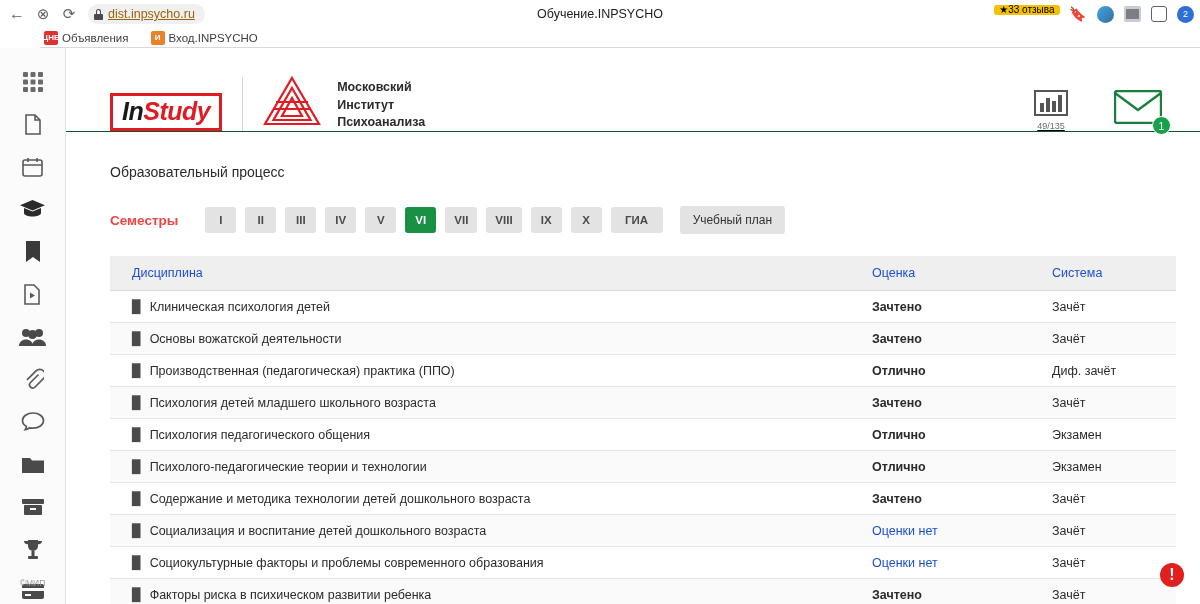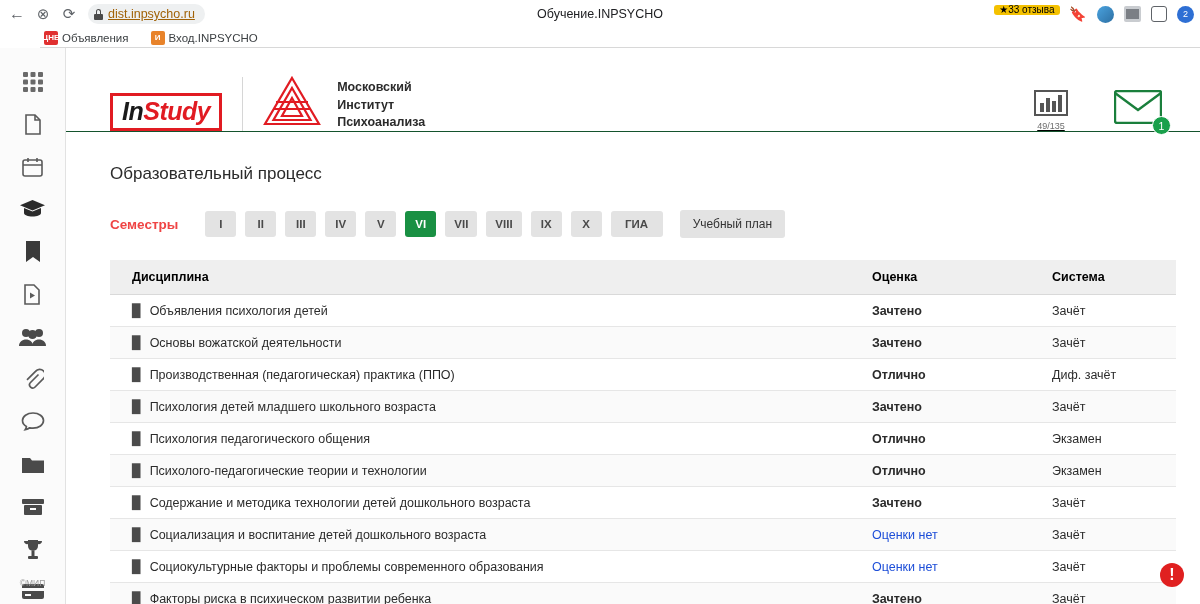--- a/index.html
+++ b/index.html
@@ -226,21 +226,21 @@
     background: #19a04b; color: #fff;
     font-size: 10.5px;
     display: flex; align-items: center; justify-content: center;
     border: 1.5px solid #fff;
   }
 
   .main {
     padding: 32px 24px 0 44px;
   }
   .page-heading {
-    font-size: 17px;
+    font-size: 14px;
     color: #2b2b2b;
     font-weight: normal;
     margin: 0 0 26px 0;
   }
 
   .semesters-row {
     display: flex;
     align-items: center;
     gap: 9px;
     margin-bottom: 22px;
@@ -283,23 +283,23 @@
   }
 
   table.disciplines {
     width: 1066px;
     border-collapse: collapse;
     table-layout: fixed;
   }
   table.disciplines thead th {
     background: #efefef;
     font-size: 12.5px;
-    color: #000000;
+    color: #1d4ed8;
     text-align: left;
-    font-weight: bold;
+    font-weight: normal;
     padding: 10px 8px 10px 22px;
     border-bottom: 1px solid #d9d9d9;
   }
   table.disciplines th.c-name { width: 740px; }
   table.disciplines th.c-mark { width: 180px; }
   table.disciplines th.c-sys  { width: 146px; }
   table.disciplines tbody td {
     font-size: 12.5px;
     color: #2b2b2b;
     padding: 8px 8px 8px 22px;
@@ -539,21 +539,21 @@
             <th class="c-name">Дисциплина</th>
             <th class="c-mark">Оценка</th>
             <th class="c-sys">Система</th>
           </tr>
         </thead>
         <tbody>
           <tr>
             <td>
                 <span class="disc-cell">
                   <span class="book-glyph">▉</span>
-                  <span>Объявления психология детей</span>
+                  <span>Клиническая психология детей</span>
                 </span>
               </td>
             <td class="mark">Зачтено</td>
             <td class="sys">Зачёт</td>
           </tr>
           <tr>
             <td>
                 <span class="disc-cell">
                   <span class="book-glyph">▉</span>
                   <span>Основы вожатской деятельности</span>

